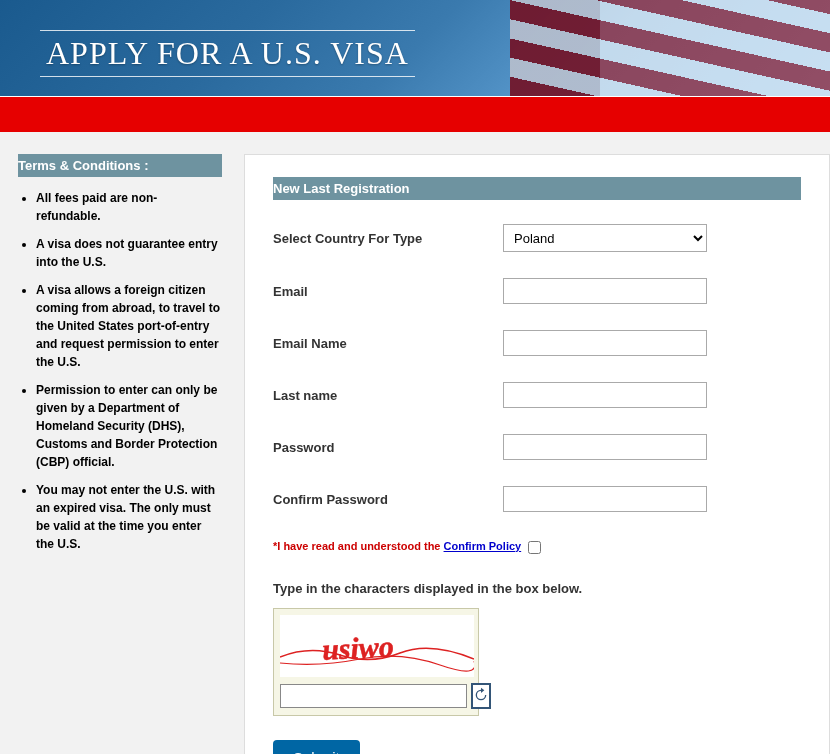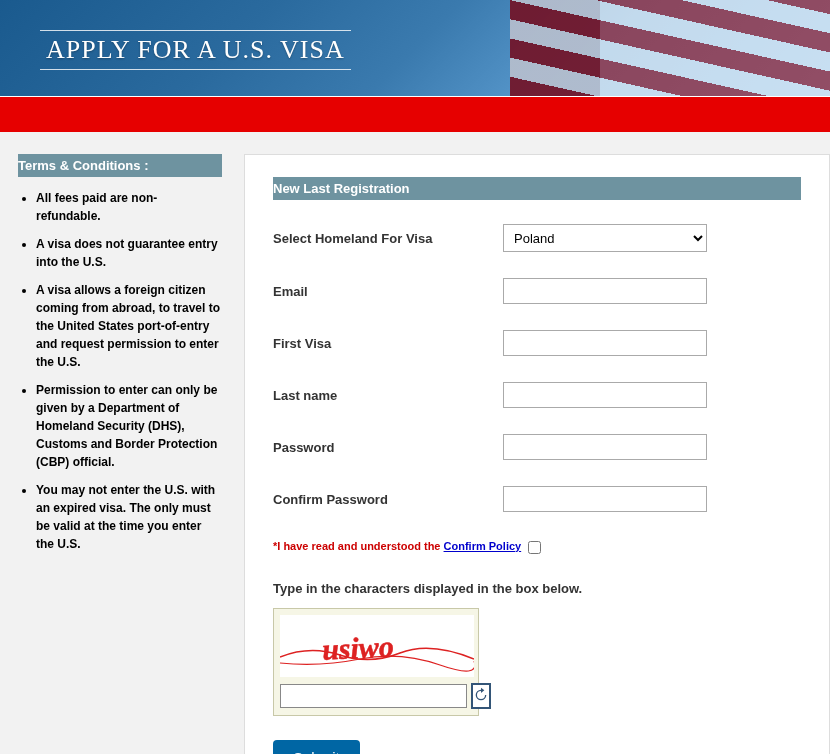--- a/index.html
+++ b/index.html
@@ -31,21 +31,21 @@
       repeating-linear-gradient(20deg, rgba(180,0,0,0.6) 0 18px, rgba(255,255,255,0.7) 18px 36px),
       linear-gradient(90deg, #132a5a 0 90px, transparent 90px);
     transform: skewY(-8deg);
     opacity: 0.9;
   }
   .banner-title {
     position: absolute;
     left: 40px;
     top: 30px;
     font-family: Georgia, 'Times New Roman', serif;
-    font-size: 26px;
+    font-size: 32px;
     color: #fff;
     letter-spacing: 1px;
     border-top: 1px solid rgba(255,255,255,0.8);
     border-bottom: 1px solid rgba(255,255,255,0.8);
     padding: 4px 6px;
     text-shadow: 0 1px 2px rgba(0,0,0,0.3);
     text-align: center;
   }
   .red-bar {
     height: 36px;
@@ -194,35 +194,35 @@
           <li>A visa allows a foreign citizen coming from abroad, to travel to the United States port-of-entry and request permission to enter the U.S.</li>
           <li>Permission to enter can only be given by a Department of Homeland Security (DHS), Customs and Border Protection (CBP) official.</li>
           <li>You may not enter the U.S. with an expired visa. The only must be valid at the time you enter the U.S.</li>
         </ul>
       </aside>
 
       <main class="main">
         <div class="section-title">New Last Registration</div>
 
         <div class="form-row">
-          <div class="form-label">Select Homeland For Visa</div>
+          <div class="form-label">Select Country For Type</div>
           <div class="form-field">
             <select>
               <option>Poland</option>
             </select>
           </div>
         </div>
 
         <div class="form-row">
           <div class="form-label">Email</div>
           <div class="form-field"><input type="text" style=""></div>
         </div>
 
         <div class="form-row">
-          <div class="form-label">First Visa</div>
+          <div class="form-label">Email Name</div>
           <div class="form-field"><input type="text" style=""></div>
         </div>
 
         <div class="form-row">
           <div class="form-label">Last name</div>
           <div class="form-field"><input type="text" style=""></div>
         </div>
 
         <div class="form-row">
           <div class="form-label">Password</div>

